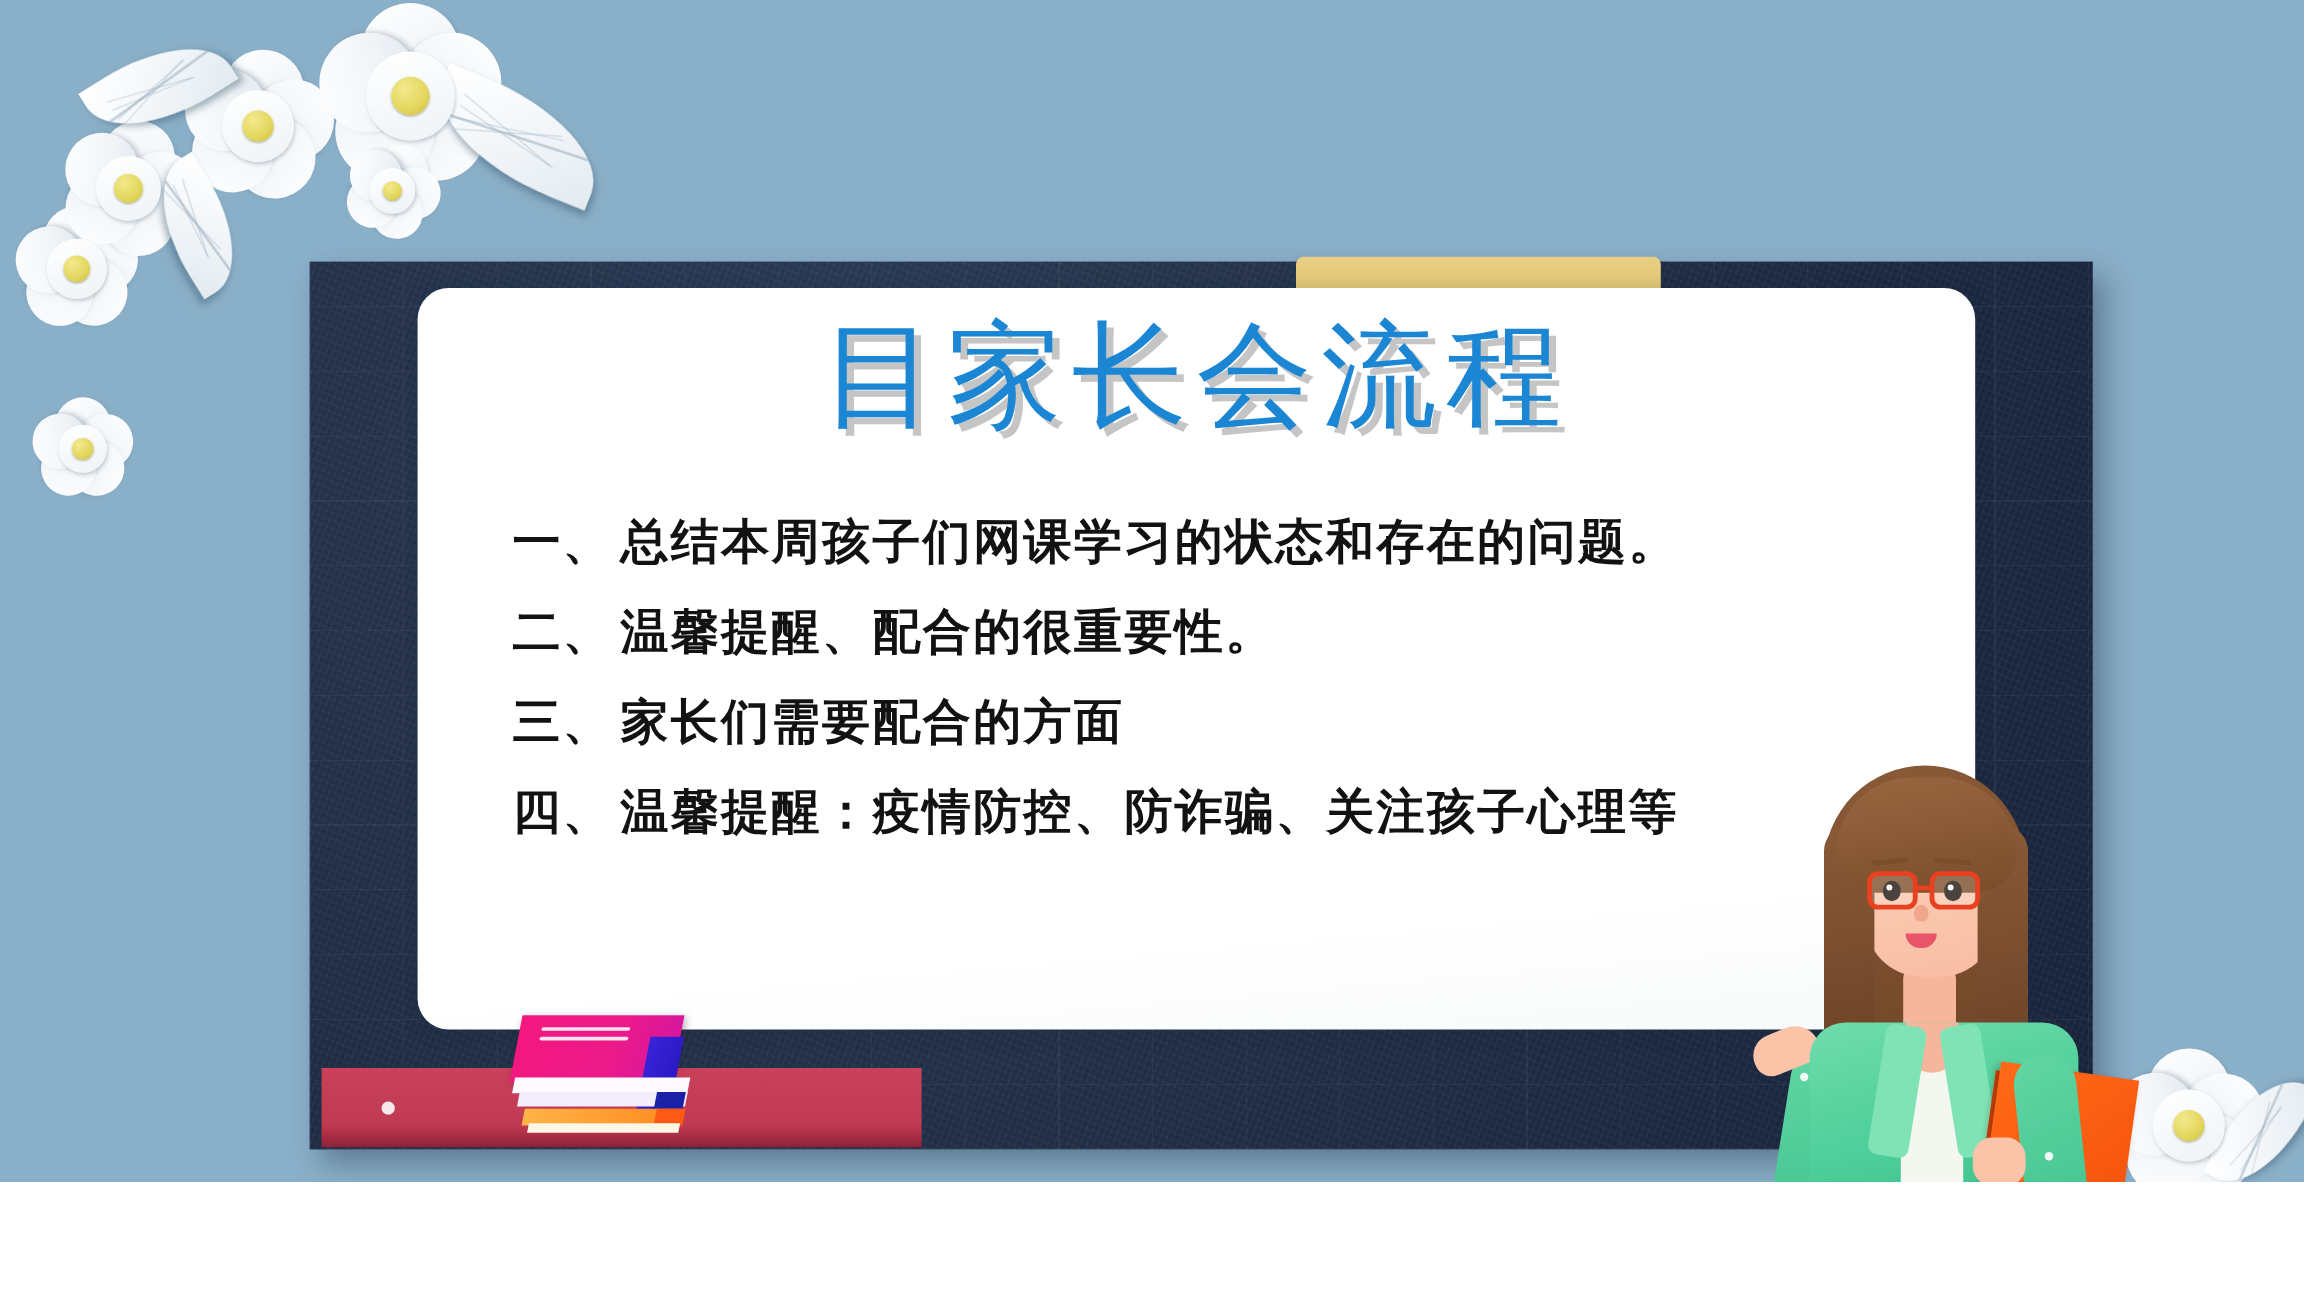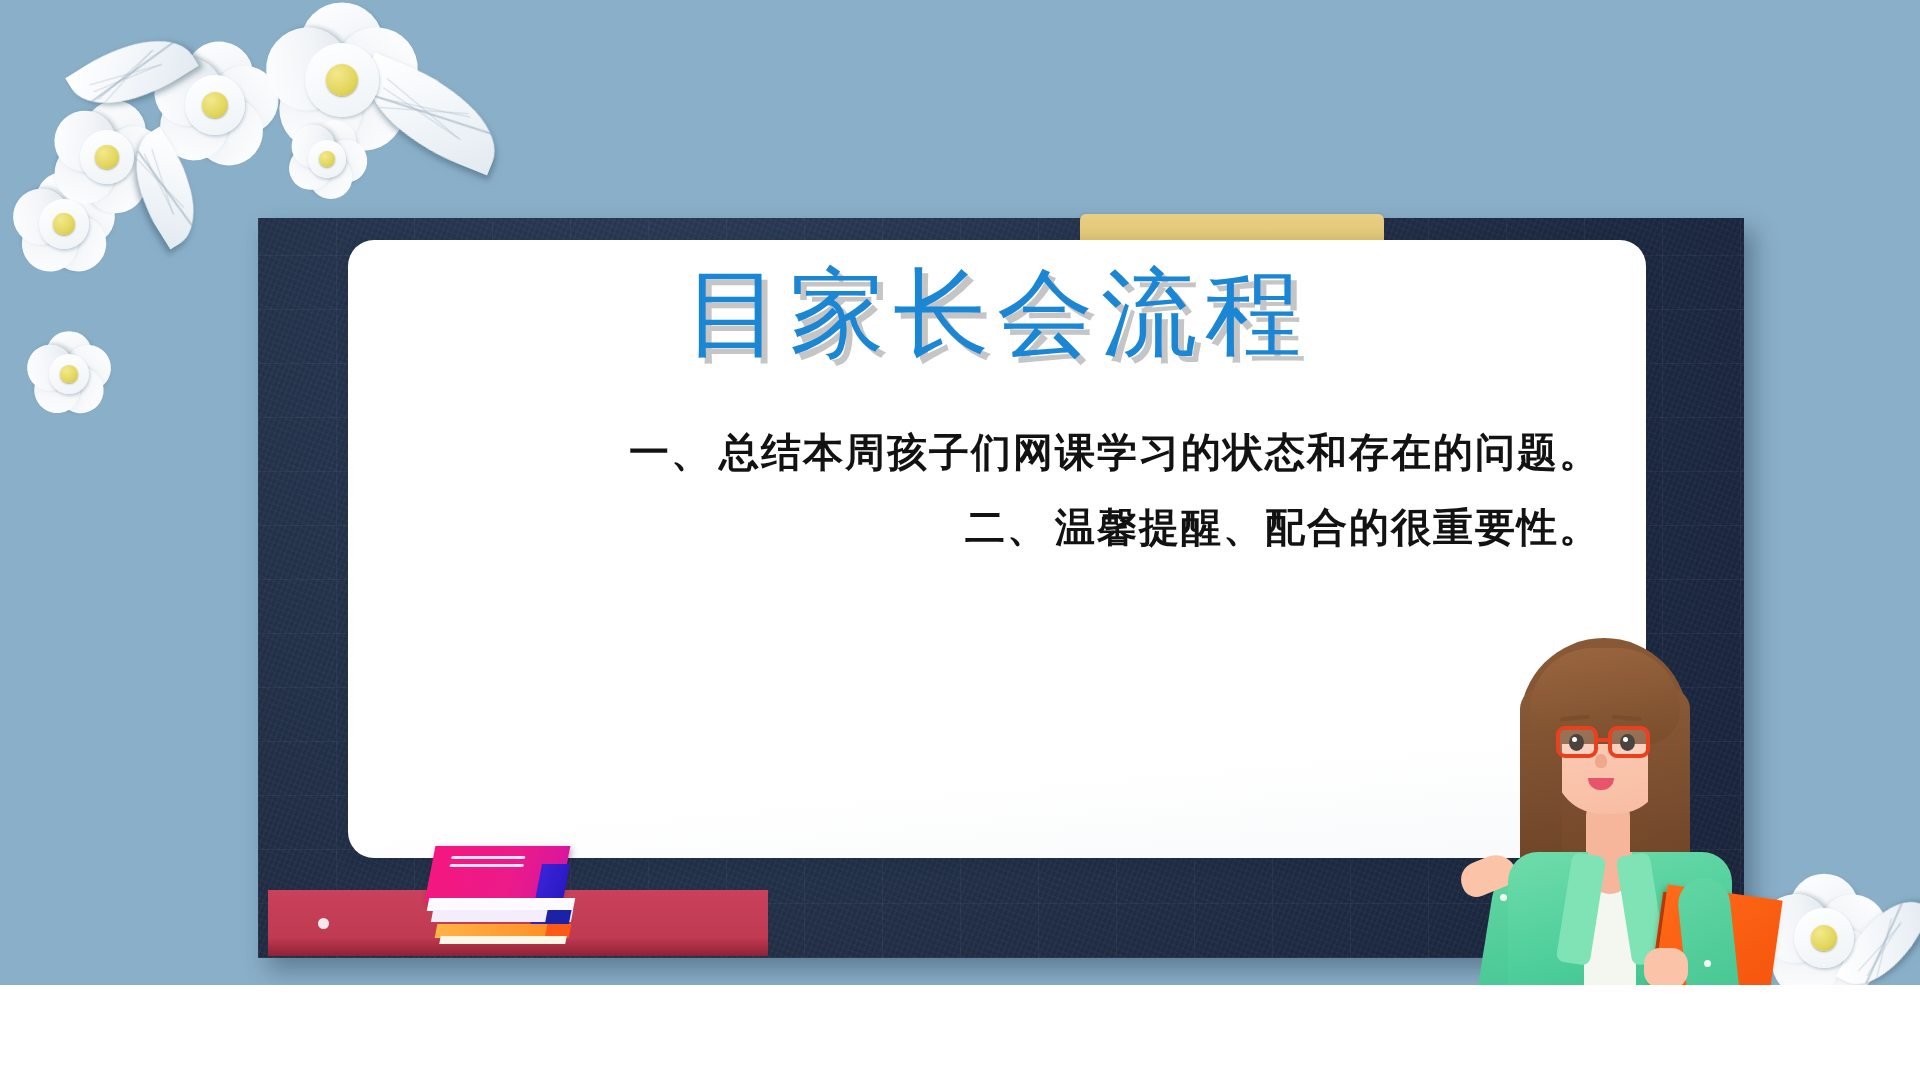--- a/index.html
+++ b/index.html
@@ -159,24 +159,23 @@
     font-weight:400;
     letter-spacing:8px;
     color:#1b86d4;
     text-shadow:6px 6px 0 rgba(150,150,150,.55);
     white-space:nowrap;
     z-index:7;
   }
 
   #bullets {
     position:absolute;
-    left:401px; top:432px;
+    left:427px; top:432px;
     width:1200px;
     z-index:7;
-    text-align:right;
   }
   .bullet {
     font-family:"DejaVu Serif", serif;
     font-size:40px;
     font-weight:700;
     color:#121212;
     line-height:1.0;
     margin-bottom:35px;
     letter-spacing:2px;
     white-space:nowrap;
@@ -364,20 +363,26 @@
 
   <div id="title">目家长会流程</div>
 
   <div id="bullets">
     <div class="bullet">
       <span class="idx">一、</span><span>总结本周孩子们网课学习的状态和存在的问题。</span>
     </div>
     <div class="bullet">
       <span class="idx">二、</span><span>温馨提醒、配合的很重要性。</span>
     </div>
+    <div class="bullet">
+      <span class="idx">三、</span><span>家长们需要配合的方面</span>
+    </div>
+    <div class="bullet">
+      <span class="idx">四、</span><span>温馨提醒：疫情防控、防诈骗、关注孩子心理等</span>
+    </div>
   </div>
 
   <div id="ledge">
     <div class="knob"></div>
   </div>
 
   <div id="books">
     <div class="bk bk-pink">
       <div class="line" style="top:10px;"></div>
       <div class="line" style="top:18px;"></div>

